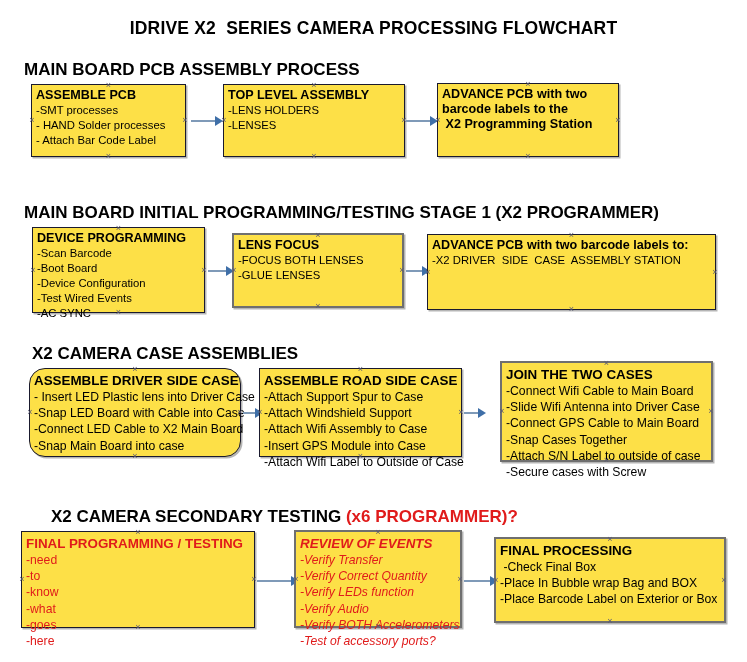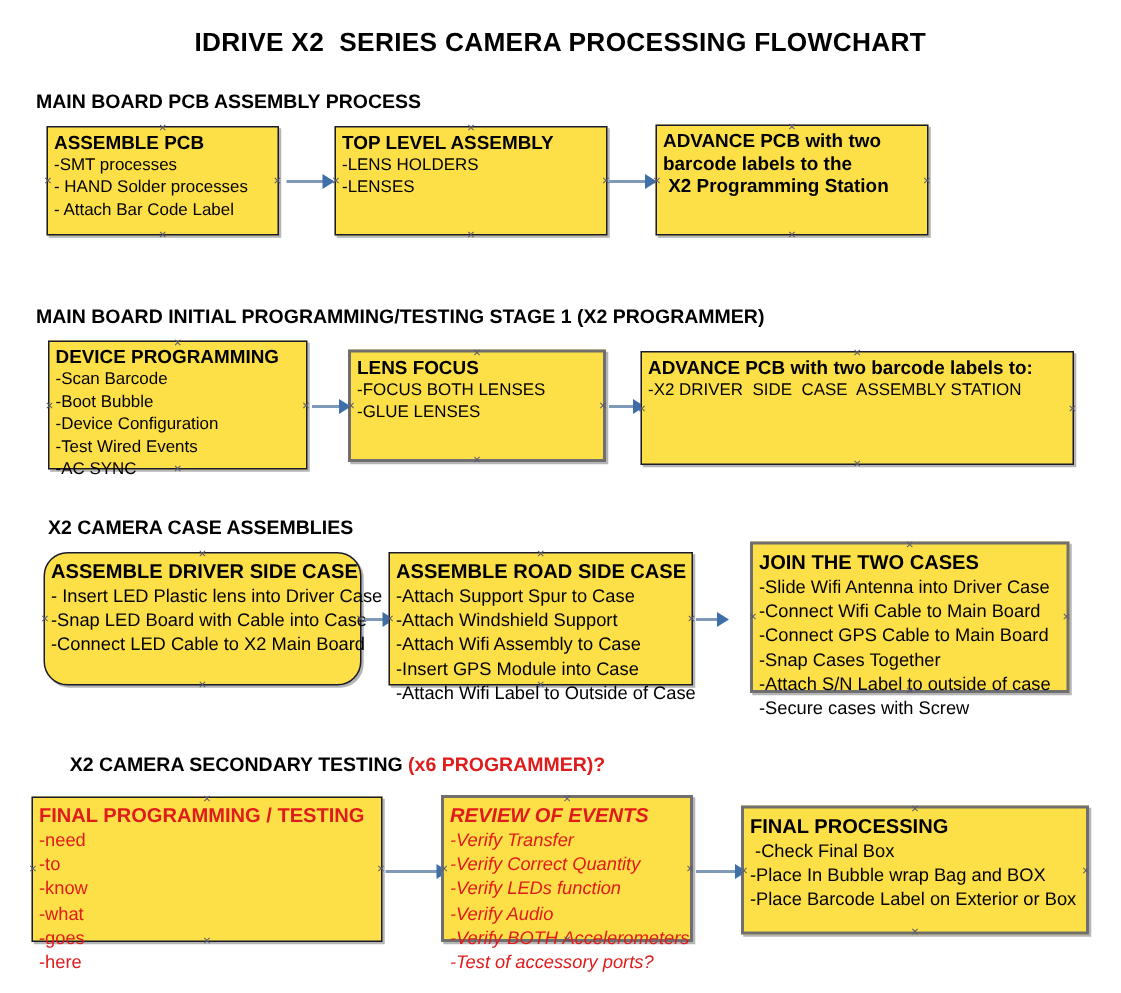--- a/index.html
+++ b/index.html
@@ -26,21 +26,21 @@
     left: 0; top: 18px;
     width: 747px;
     text-align: center;
     font-size: 17.5px;
     font-weight: bold;
     letter-spacing: 0.2px;
     white-space: pre;
   }
   .section-head {
     position: absolute;
-    font-size: 13px;
+    font-size: 17px;
     font-weight: bold;
     white-space: pre;
   }
   .section-head .accent {
     color: #e01b1b;
   }
   .node {
     position: absolute;
     box-sizing: border-box;
     background: #fde047;
@@ -153,21 +153,21 @@
     <span class="handle" style="left:50%; top:100%;"></span>
     <span class="handle" style="left:0; top:50%;"></span>
     <span class="handle" style="left:100%; top:50%;"></span>
   </div>
 
   <div class="section-head" style="left:24px; top:203px;">MAIN BOARD INITIAL PROGRAMMING/TESTING STAGE 1 (X2 PROGRAMMER)</div>
 
   <div class="node" style="left:32px; top:227px; width:173px; height:86px;">
     <div class="node-title">DEVICE PROGRAMMING</div>
     <div class="node-line">-Scan Barcode</div>
-    <div class="node-line">-Boot Bubble</div>
+    <div class="node-line">-Boot Board</div>
     <div class="node-line">-Device Configuration</div>
     <div class="node-line">-Test Wired Events</div>
     <div class="node-line">-AC SYNC</div>
     <span class="handle" style="left:50%; top:0;"></span>
     <span class="handle" style="left:50%; top:100%;"></span>
     <span class="handle" style="left:0; top:50%;"></span>
     <span class="handle" style="left:100%; top:50%;"></span>
   </div>
 
   <div class="connector" style="left:208px; top:270px; width:26px;">
@@ -199,20 +199,21 @@
     <span class="handle" style="left:100%; top:50%;"></span>
   </div>
 
   <div class="section-head" style="left:32px; top:344px;">X2 CAMERA CASE ASSEMBLIES</div>
 
   <div class="node bigtitle" style="left:29px; top:368px; width:212px; height:89px;border-radius:16px;">
     <div class="node-title">ASSEMBLE DRIVER SIDE CASE</div>
     <div class="node-line">- Insert LED Plastic lens into Driver Case</div>
     <div class="node-line">-Snap LED Board with Cable into Case</div>
     <div class="node-line">-Connect LED Cable to X2 Main Board</div>
+    <div class="node-line">-Snap Main Board into case</div>
     <span class="handle" style="left:50%; top:0;"></span>
     <span class="handle" style="left:50%; top:100%;"></span>
     <span class="handle" style="left:0; top:50%;"></span>
     <span class="handle" style="left:100%; top:50%;"></span>
   </div>
 
   <div class="connector" style="left:243px; top:412px; width:20px;">
     <span class="shaft" style="width:14px;"></span>
     <span class="head" style="left:12px;"></span>
   </div>
@@ -230,22 +231,22 @@
     <span class="handle" style="left:100%; top:50%;"></span>
   </div>
 
   <div class="connector" style="left:464px; top:412px; width:22px;">
     <span class="shaft" style="width:16px;"></span>
     <span class="head" style="left:14px;"></span>
   </div>
 
   <div class="node gray-border bigtitle" style="left:500px; top:361px; width:213px; height:101px;">
     <div class="node-title">JOIN THE TWO CASES</div>
+    <div class="node-line">-Connect Wifi Cable to Main Board</div>
     <div class="node-line">-Slide Wifi Antenna into Driver Case</div>
-    <div class="node-line">-Connect Wifi Cable to Main Board</div>
     <div class="node-line">-Connect GPS Cable to Main Board</div>
     <div class="node-line">-Snap Cases Together</div>
     <div class="node-line">-Attach S/N Label to outside of case</div>
     <div class="node-line">-Secure cases with Screw</div>
     <span class="handle" style="left:50%; top:0;"></span>
     <span class="handle" style="left:50%; top:100%;"></span>
     <span class="handle" style="left:0; top:50%;"></span>
     <span class="handle" style="left:100%; top:50%;"></span>
   </div>
 

